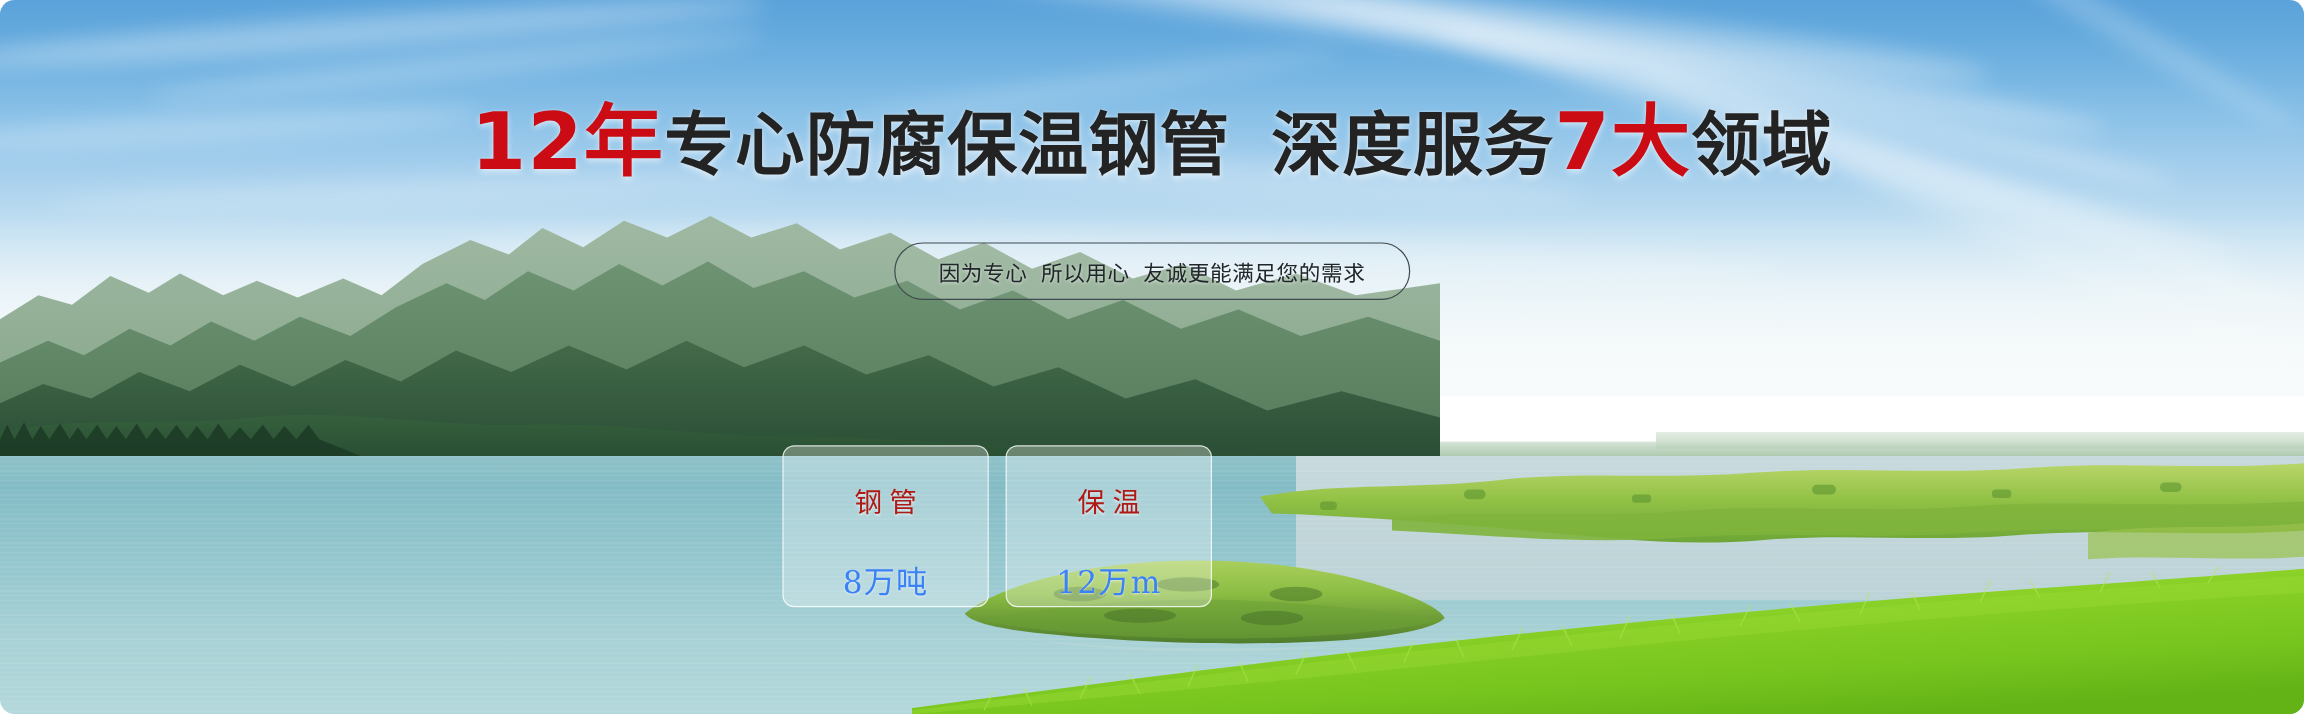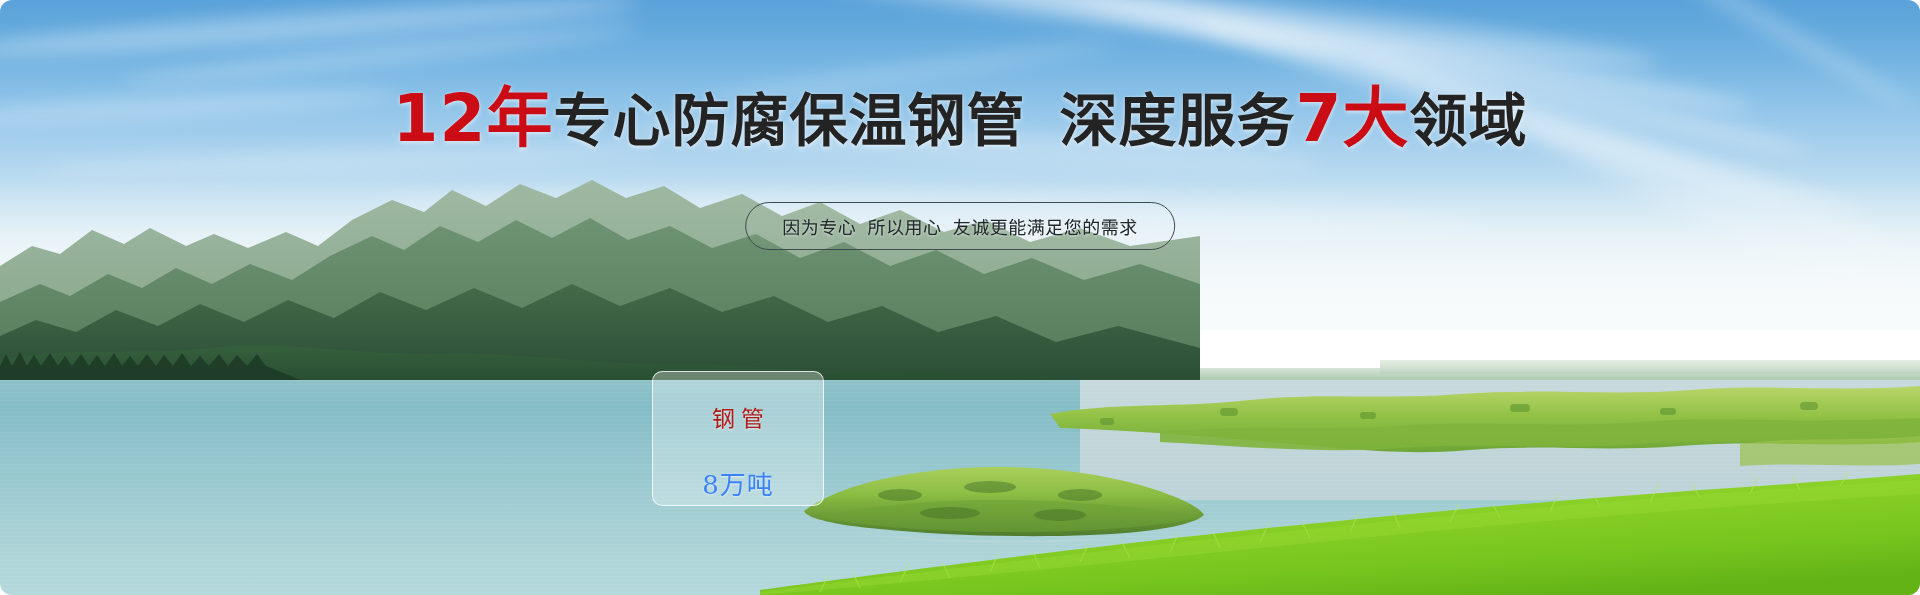--- a/index.html
+++ b/index.html
@@ -350,16 +350,20 @@
   </div>
 
   <div class="cards">
 
     <div class="card">
       <span class="card-title">钢管</span>
       <span class="card-value"><span>8万吨</span></span>
     </div>
 
 
+    <div class="card">
+      <span class="card-title">保温</span>
+      <span class="card-value"><span>12万m</span></span>
+    </div>
 
   </div>
 
 </div>
 
 </body></html>

